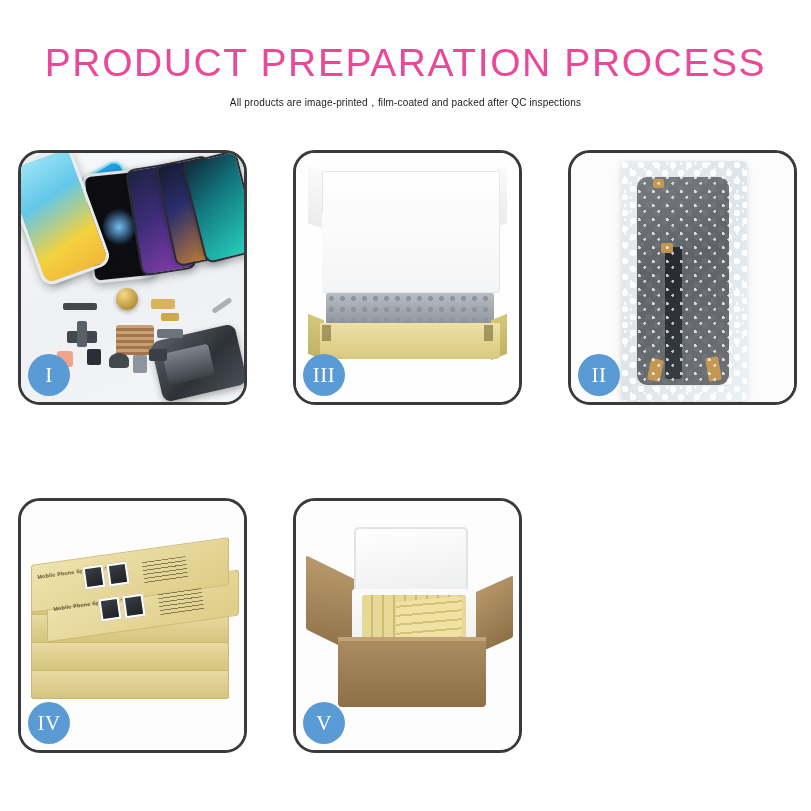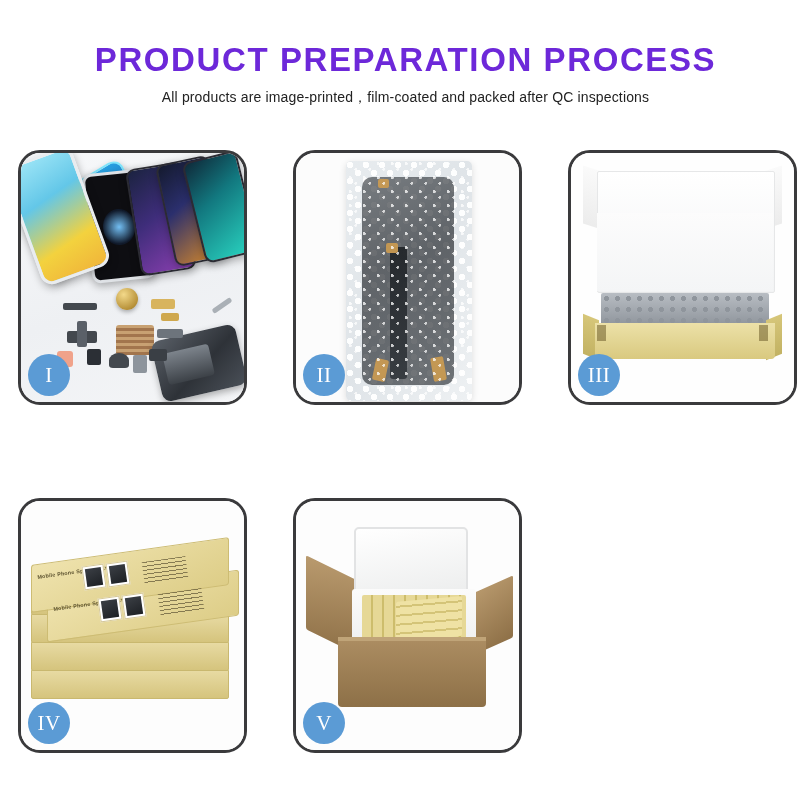--- a/index.html
+++ b/index.html
@@ -6,26 +6,26 @@
   body{
     width:811px;height:811px;background:#ffffff;
     font-family:"Liberation Sans","DejaVu Sans",sans-serif;
     overflow:hidden;position:relative;
   }
   .page{width:811px;height:811px;position:relative;}
 
   
   .header{padding-top:42px;text-align:center;}
   .title{
-    font-size:33px;font-weight:700;letter-spacing:1.6px;
-    color:#6d28d9;line-height:1.1;margin:0;
+    font-size:39px;font-weight:400;letter-spacing:1.6px;
+    color:#ec4899;line-height:1.1;margin:0;
     white-space:nowrap;
   }
   .subtitle{
-    margin:11px 0 0 0;font-size:14px;color:#222;
+    margin:11px 0 0 0;font-size:10px;color:#222;
     letter-spacing:.15px;white-space:nowrap;
   }
 
   
   .grid{
     position:absolute;left:18px;top:150px;
     width:779px;
     display:grid;
     grid-template-columns:repeat(3,229px);
     grid-template-rows:repeat(2,255px);
@@ -295,48 +295,48 @@
         <div class="bit b8"></div>
         <div class="bit b9"></div>
         <div class="bit b10"></div>
         <div class="bit b11"></div>
         <div class="bit b12"></div>
       </div>
       <div class="badge">I</div>
     </div>
 
     <div class="panel">
-      <div class="photo p2">
-        <div class="bubblepack">
-          <div class="lcd"></div>
-          <div class="flexstrip"></div>
-          <div class="tab t1"></div>
-          <div class="tab t2"></div>
-          <div class="tab t3"></div>
-          <div class="tab t4"></div>
-          <div class="bubble-overlay"></div>
-        </div>
-      </div>
-      <div class="badge">II</div>
-    </div>
-
-    <div class="panel">
       <div class="photo p3">
         <div class="lid-left"></div>
         <div class="lid-right"></div>
         <div class="lid-foam"></div>
         <div class="foampad"></div>
         <div class="bubblerow"></div>
         <div class="boxleftflap"></div>
         <div class="boxrightflap"></div>
         <div class="boxfront"></div>
         <div class="boxnotch nl"></div>
         <div class="boxnotch nr"></div>
       </div>
       <div class="badge">III</div>
+    </div>
+
+    <div class="panel">
+      <div class="photo p2">
+        <div class="bubblepack">
+          <div class="lcd"></div>
+          <div class="flexstrip"></div>
+          <div class="tab t1"></div>
+          <div class="tab t2"></div>
+          <div class="tab t3"></div>
+          <div class="tab t4"></div>
+          <div class="bubble-overlay"></div>
+        </div>
+      </div>
+      <div class="badge">II</div>
     </div>
 
     <div class="panel">
       <div class="photo p4">
         <div class="stack">
           <div class="sbox sb0"></div>
           <div class="sbox sb1"></div>
           <div class="sbox sb2"></div>
           <div class="sbox sb3"></div>
           <div class="slid2"></div>

